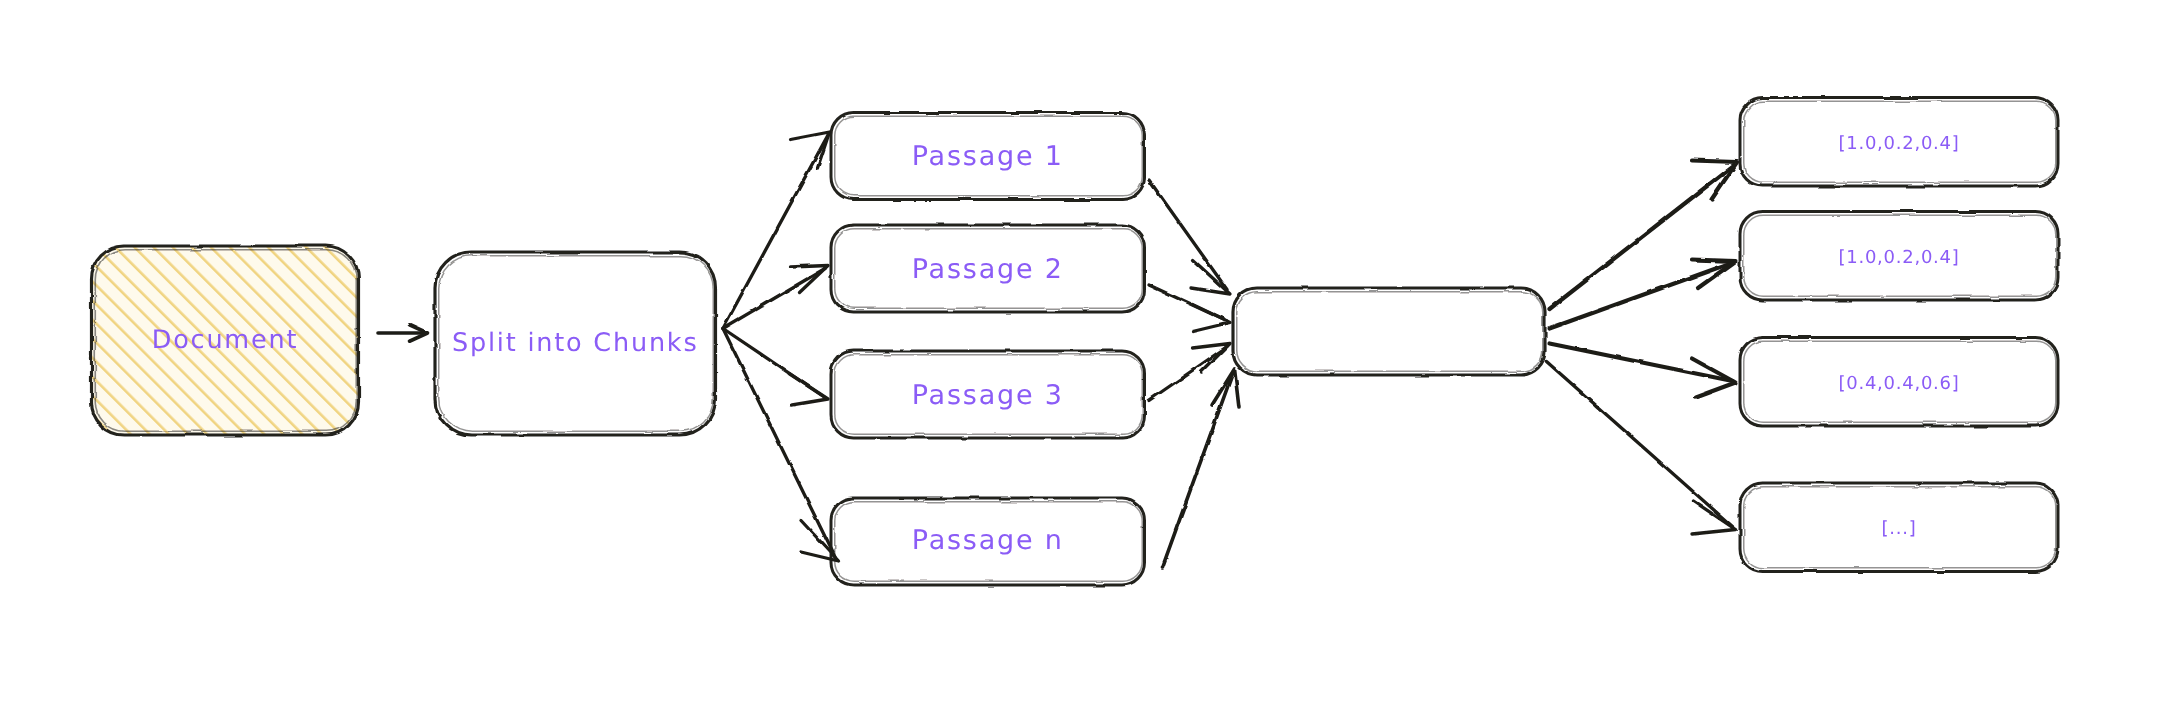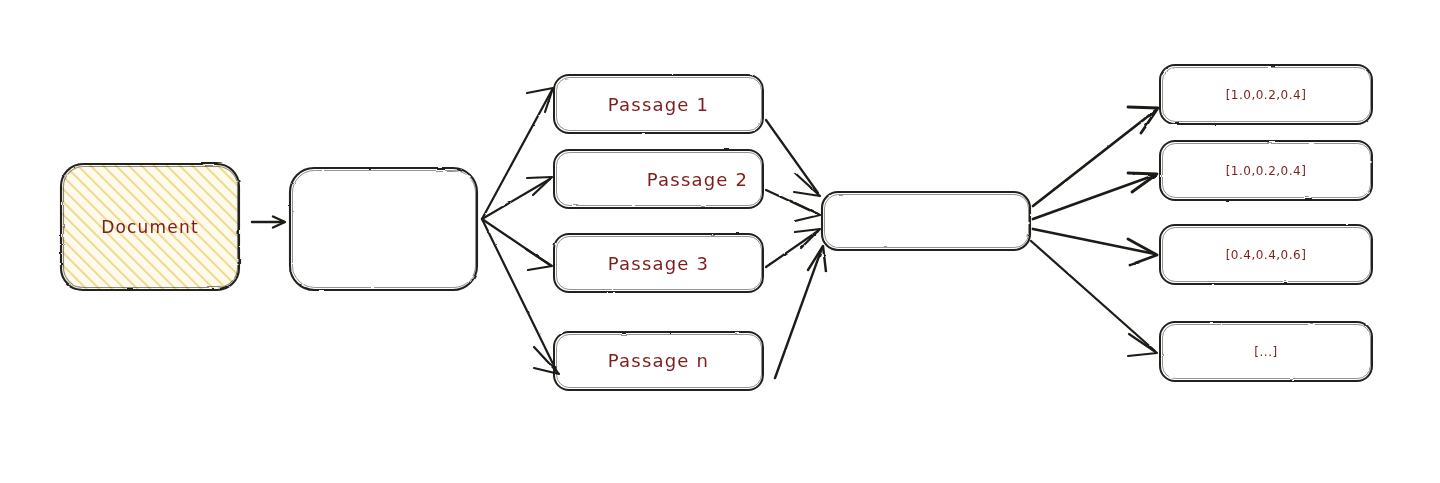--- a/index.html
+++ b/index.html
@@ -24,21 +24,21 @@
     width: 1440px;
     height: 483px;
   }
   .node-label {
     position: absolute;
     display: flex;
     align-items: center;
     justify-content: center;
     text-align: center;
     font-family: "DejaVu Sans", sans-serif;
-    color: #7f1d1d;
+    color: #8b5cf6;
     letter-spacing: 1.2px;
     pointer-events: none;
     white-space: nowrap;
   }
   .lbl-doc      { font-size: 17px; }
   .lbl-split    { font-size: 17px; }
   .lbl-passage  { font-size: 18px; }
   .lbl-model    { font-size: 17px; }
   .lbl-vector   { font-size: 12px; letter-spacing: 0.5px; }
 </style>
@@ -209,23 +209,24 @@
 
       <g>
         <path d="M1031 241 L1155 351" stroke-width="2.2"></path>
         <path d="M1129 334 L1157 353 L1128 356" stroke-width="2.2"></path>
       </g>
 
     </g>
   </svg>
 
   <div class="node-label lbl-doc" style="left:61px;  top:164px; width:178px; height:126px;text-align:right;">Document</div>
+  <div class="node-label lbl-split" style="left:290px; top:168px; width:187px; height:122px;">Split into Chunks</div>
 
   <div class="node-label lbl-passage" style="left:554px; top:75px;  width:209px; height:58px;">Passage 1</div>
-  <div class="node-label lbl-passage" style="left:554px; top:150px; width:209px; height:58px;padding-left:39px;">Passage 2</div>
+  <div class="node-label lbl-passage" style="left:554px; top:150px; width:209px; height:58px;">Passage 2</div>
   <div class="node-label lbl-passage" style="left:554px; top:234px; width:209px; height:58px;text-align:center;">Passage 3</div>
   <div class="node-label lbl-passage" style="left:554px; top:332px; width:209px; height:56px;">Passage n</div>
 
 
   <div class="node-label lbl-vector" style="left:1160px; top:65px;  width:212px; height:59px;">[1.0,0.2,0.4]</div>
   <div class="node-label lbl-vector" style="left:1160px; top:141px; width:212px; height:59px;">[1.0,0.2,0.4]</div>
   <div class="node-label lbl-vector" style="left:1160px; top:225px; width:212px; height:59px;">[0.4,0.4,0.6]</div>
   <div class="node-label lbl-vector" style="left:1160px; top:322px; width:212px; height:59px;">[...]</div>
 
 </div>

